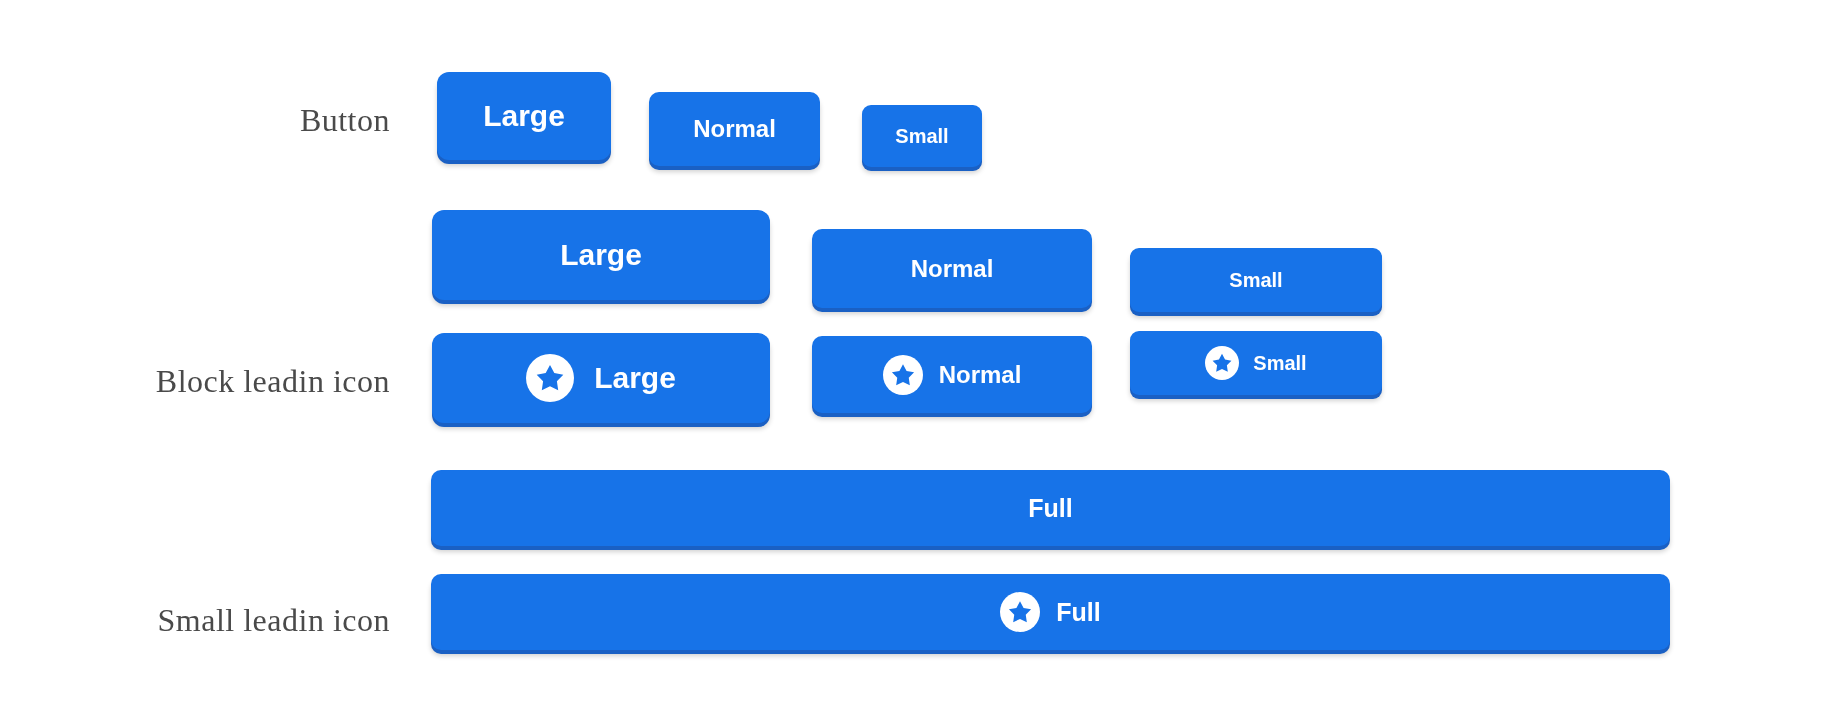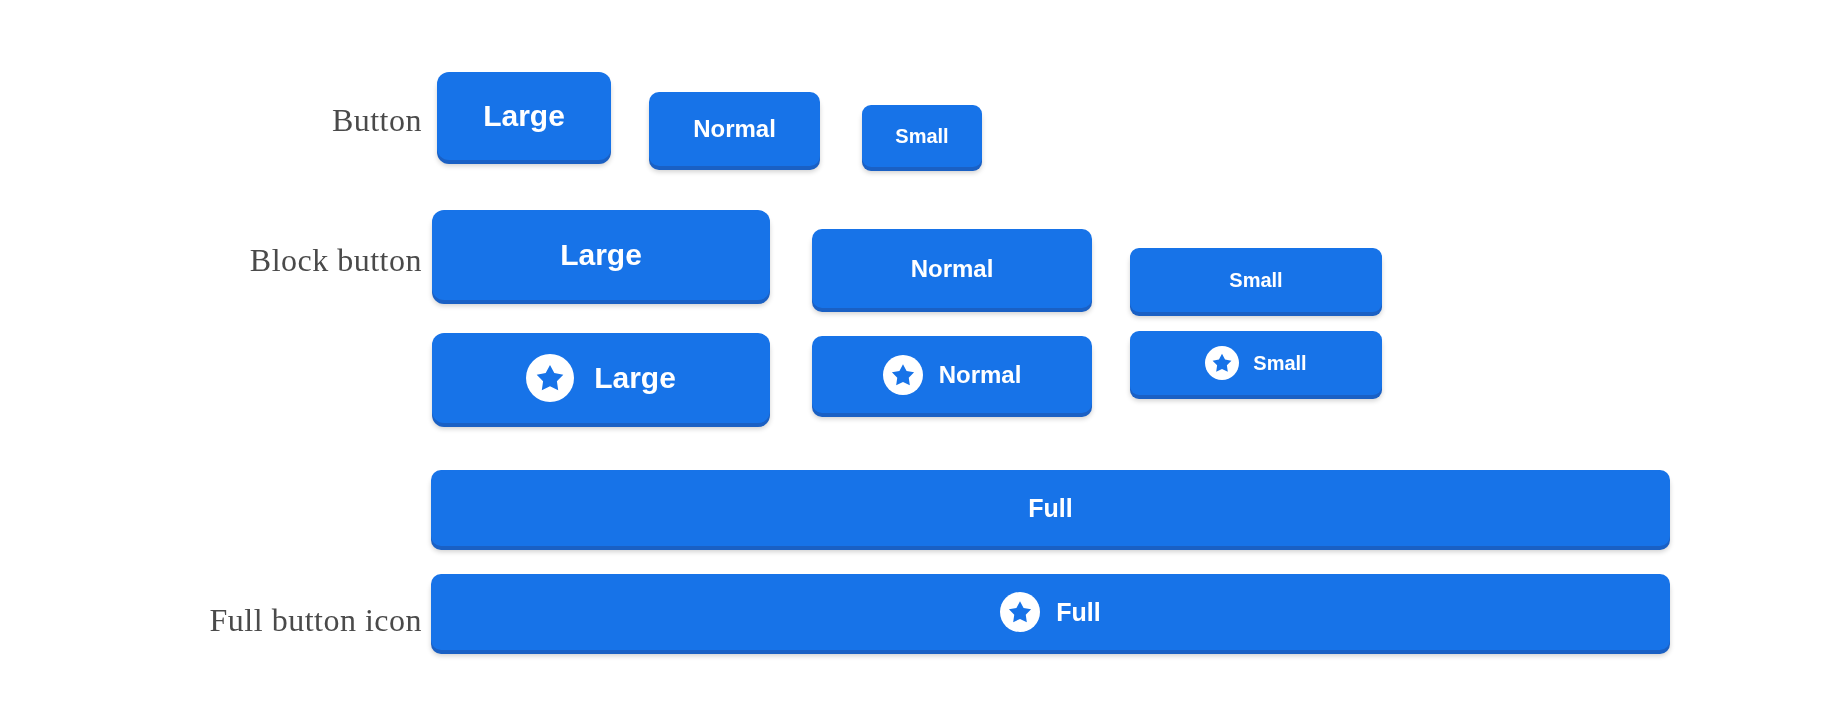--- a/index.html
+++ b/index.html
@@ -15,21 +15,20 @@
     position:absolute;
     left:0;
     width:390px;
     text-align:right;
     font-family:"Liberation Serif", serif;
     font-size:32px;
     line-height:36px;
     color:#4a4a4a;
     letter-spacing:0.5px;
     white-space:nowrap;
-    margin-left:32px;
   }
   .lbl-1 { top:102px; }
   .lbl-2 { top:242px; }
   .lbl-3 { top:363px; }
   .lbl-4 { top:495px; }
   .lbl-5 { top:602px; }
 
   .btn {
     position:absolute;
     display:flex;
@@ -66,22 +65,22 @@
   .icon-lg { width:48px; height:48px; }
   .icon-md { width:40px; height:40px; }
   .icon-sm { width:34px; height:34px; }
 </style>
 </head>
 <body>
 
 <div class="canvas">
 
   <div class="row-label lbl-1">Button</div>
-  <div class="row-label lbl-2">Block button</div>
-  <div class="row-label lbl-5">Full button icon</div>
+  <div class="row-label lbl-3">Block leadin icon</div>
+  <div class="row-label lbl-5">Small leadin icon</div>
 
   <button class="btn b1">
     <span>Large</span>
   </button>
   <button class="btn b2">
     <span>Normal</span>
   </button>
   <button class="btn b3">
     <span>Small</span>
   </button>

